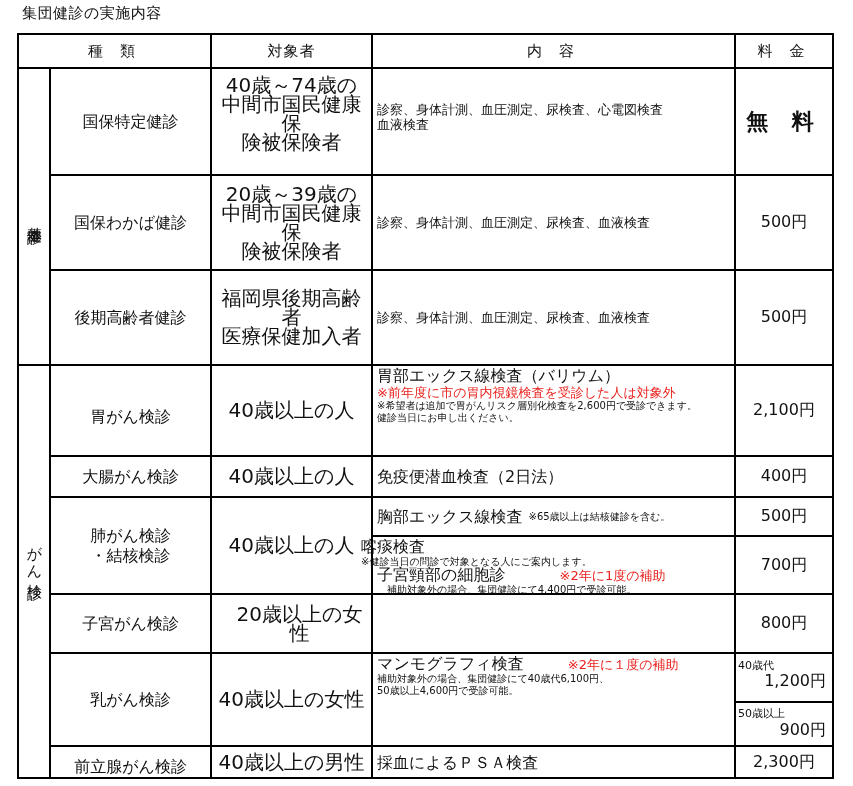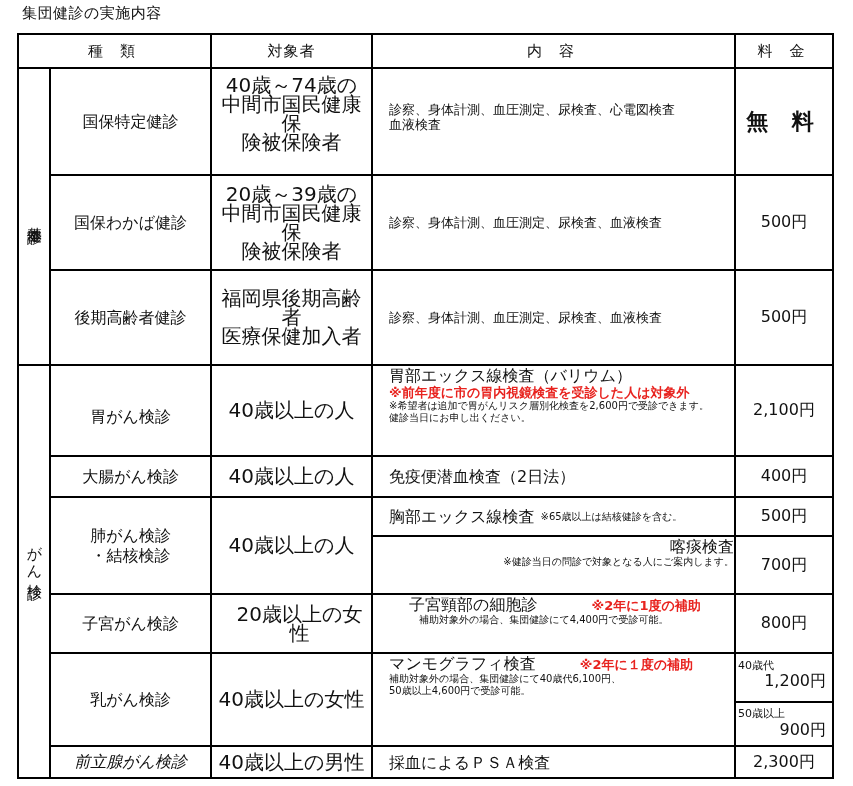--- a/index.html
+++ b/index.html
@@ -10,23 +10,23 @@
   .title { position: absolute; left: 22px; top: 4px; font-size: 15px; letter-spacing: 0.5px; }
   .tbl { position: absolute; left: 17px; top: 33px; width: 817px; height: 746px;
     border: 2px solid #000; box-sizing: border-box; }
   .cell { position: absolute; box-sizing: border-box; display: flex; align-items: center;
     justify-content: center; text-align: center; }
   .hl { position: absolute; background: #000; height: 2px; }
   .vl { position: absolute; background: #000; width: 2px; }
   .hdr { font-size: 15px; letter-spacing: 6px; }
   .kind { font-size: 16px; line-height: 20px; }
   .target { font-size: 20px; line-height: 19px; }
-  .content { justify-content: flex-start; text-align: left; padding-left: 16px; font-size: 13px; line-height: 15px; }
+  .content { justify-content: flex-start; text-align: left; padding-left: 4px; font-size: 13px; line-height: 15px; }
   .content .main { font-size: 16px; line-height: 19px; }
-  .content .red { color: #e8231f; font-weight: bold; }
+  .content .red { color: #e8231f; }
   .content .note { font-size: 10px; line-height: 12px; }
   .price { font-size: 16px; }
   .free { font-size: 22px; font-weight: bold; letter-spacing: 8px; }
   .vert { writing-mode: vertical-rl; font-size: 15px; letter-spacing: 1px; }
   .col { display: flex; flex-direction: column; }
   .small { font-size: 11px; }
 </style>
 </head>
 <body>
 
@@ -112,29 +112,29 @@
 <div class="cell kind col" style="left:51px; top:498px; width:159px; height:95px;">
   <span>肺がん検診</span>
   <span>・結核検診</span>
 </div>
 <div class="cell target" style="left:212px; top:498px; width:159px; height:95px;">40歳以上の人</div>
 <div class="cell content" style="left:373px; top:498px; width:361px; height:37px;">
   <span class="main">胸部エックス線検査</span>
   <span class="note" style="margin-left:6px;">※65歳以上は結核健診を含む。</span>
 </div>
 <div class="cell price" style="left:736px; top:498px; width:96px; height:37px;">500円</div>
-<div class="cell content col" style="left:373px; top:537px; width:361px; height:68px; align-items:flex-end;">
+<div class="cell content col" style="left:357px; top:537px; width:361px; height:68px; align-items:flex-start;">
   <span class="main">喀痰検査</span>
   <span class="note">※健診当日の問診で対象となる人にご案内します。</span>
 </div>
 <div class="cell price" style="left:736px; top:537px; width:96px; height:56px;">700円</div>
 
 <div class="cell kind" style="left:51px; top:595px; width:159px; height:57px;border-radius:10px;">子宮がん検診</div>
 <div class="cell target" style="left:212px; top:595px; width:159px; height:57px;padding-left:16px;">20歳以上の女性</div>
-<div class="cell content col" style="left:373px; top:595px; width:361px; height:57px; align-items:flex-start;margin-left:20px;">
+<div class="cell content col" style="left:373px; top:565px; width:361px; height:57px; align-items:flex-start;">
   <div>
     <span class="main">子宮頸部の細胞診</span>
     <span class="red" style="margin-left:50px;">※2年に1度の補助</span>
   </div>
   <span class="note" style="margin-left:10px;">補助対象外の場合、集団健診にて4,400円で受診可能。</span>
 </div>
 <div class="cell price" style="left:736px; top:595px; width:96px; height:57px;">800円</div>
 
 <div class="cell kind" style="left:51px; top:654px; width:159px; height:91px;">乳がん検診</div>
 <div class="cell target" style="left:212px; top:654px; width:159px; height:91px;">40歳以上の女性</div>
@@ -148,18 +148,18 @@
 </div>
 <div class="cell col" style="left:736px; top:654px; width:96px; height:47px; align-items:stretch; justify-content:flex-start; text-align:left; padding:4px 6px 0 2px;">
   <span class="small">40歳代</span>
   <span class="price" style="text-align:right; line-height:16px;">1,200円</span>
 </div>
 <div class="cell col" style="left:736px; top:703px; width:96px; height:42px; align-items:stretch; justify-content:flex-start; text-align:left; padding:3px 6px 0 2px;">
   <span class="small">50歳以上</span>
   <span class="price" style="text-align:right; line-height:18px;">900円</span>
 </div>
 
-<div class="cell kind" style="left:51px; top:747px; width:159px; height:30px;font-style:italic;">前立腺がん検診</div>
+<div class="cell kind" style="left:51px; top:747px; width:159px; height:40px;">前立腺がん検診</div>
 <div class="cell target" style="left:212px; top:747px; width:159px; height:30px;">40歳以上の男性</div>
 <div class="cell content" style="left:373px; top:747px; width:361px; height:30px;">
   <span class="main">採血によるＰＳＡ検査</span>
 </div>
 <div class="cell price" style="left:736px; top:747px; width:96px; height:30px;">2,300円</div>
 
 </body></html>

